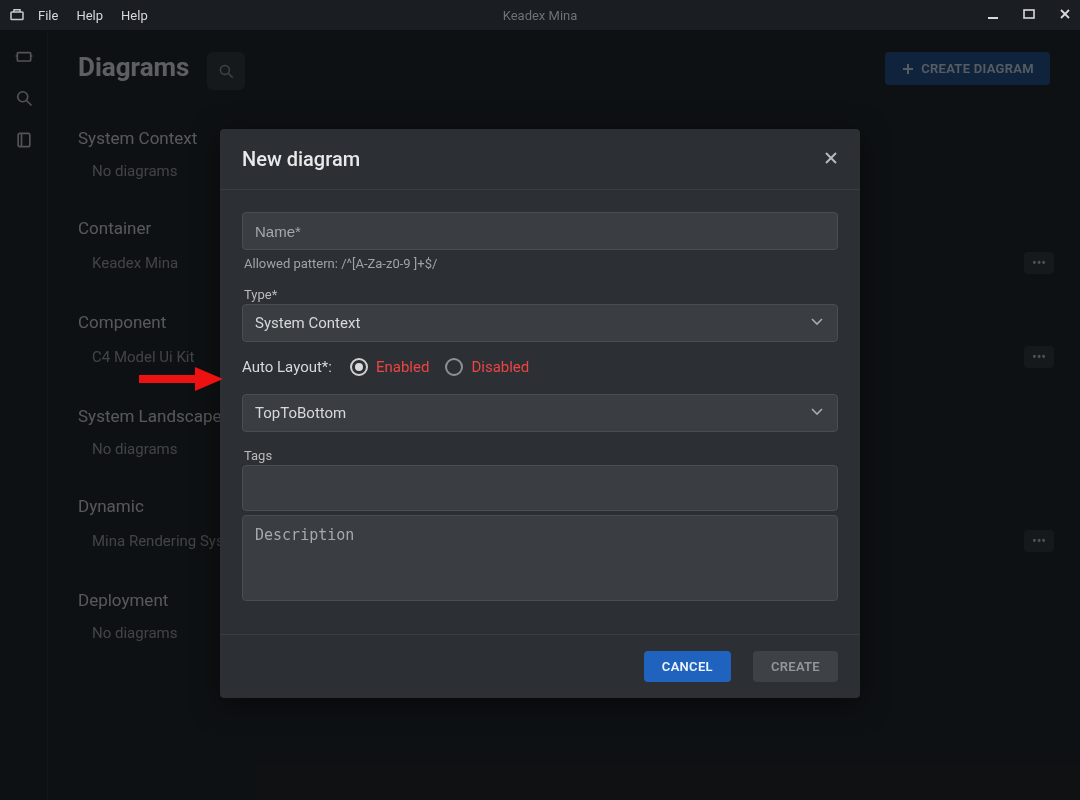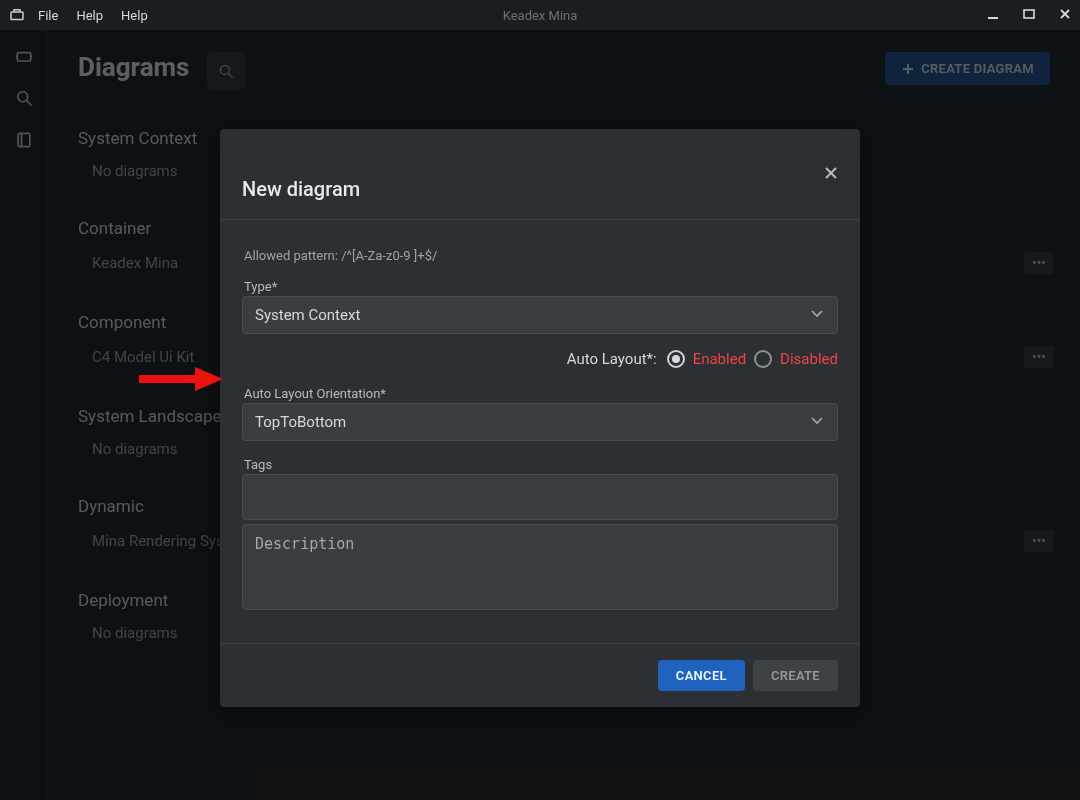--- a/index.html
+++ b/index.html
@@ -87,21 +87,21 @@
     width: 640px;
     background: #2c2f33;
     border-radius: 4px;
     box-shadow: 0 6px 28px rgba(0,0,0,0.5);
   }
   .modal-header {
     display: flex; align-items: center; justify-content: space-between;
     padding: 18px 22px;
     border-bottom: 1px solid #3a3d41;
   }
-  .modal-header h2 { font-size: 20px; font-weight: 500; color: #e8e9eb; margin-top: 30px; }
+  .modal-header h2 { font-size: 20px; font-weight: 500; color: #e8e9eb; }
   .modal-close { color: #b9bbbe; cursor: pointer; font-size: 16px; }
   .modal-body { padding: 22px 22px 14px 22px; border-bottom: 1px solid #3a3d41; }
 
   .field { margin-bottom: 16px; }
   .text-input, .select, .textarea {
     width: 100%;
     background: #3a3d41;
     border: 1px solid #4a4d51;
     border-radius: 4px;
     color: #d6d8da;
@@ -113,21 +113,21 @@
   .helper { font-size: 13px; color: #a0a3a6; margin-top: 6px; padding-left: 2px; }
   .field-label { font-size: 13px; color: #b8babc; margin-bottom: 2px; padding-left: 2px; }
 
   .select {
     height: 38px; padding: 0 12px;
     display: flex; align-items: center; justify-content: space-between;
     cursor: pointer;
   }
   .select .chev { color: #a8abae; }
 
-  .radio-row { display: flex; align-items: center; gap: 8px; margin: 10px 0 18px 0; justify-content: flex-end; }
+  .radio-row { display: flex; align-items: center; gap: 16px; margin: 10px 0 18px 0; }
   .radio-row .rlabel { font-size: 15px; color: #d6d8da; margin-right: 2px; }
   .radio {
     display: flex; align-items: center; gap: 8px; cursor: pointer;
   }
   .radio .dot {
     width: 18px; height: 18px; border-radius: 50%;
     border: 2px solid #8e9194; position: relative;
   }
   .radio.selected .dot { border-color: #cfd1d3; }
   .radio.selected .dot::after {
@@ -139,21 +139,21 @@
   .textarea { height: 86px; padding: 10px 12px; resize: none; }
   .tagbox {
     width: 100%;
     height: 46px;
     background: #3a3d41;
     border: 1px solid #4a4d51;
     border-radius: 4px;
   }
 
   .modal-footer {
-    display: flex; justify-content: flex-end; gap: 8px;
+    display: flex; justify-content: flex-end; gap: 22px;
     padding: 16px 22px;
   }
   .btn {
     padding: 8px 18px; border-radius: 4px; font-size: 13px; font-weight: 600;
     letter-spacing: 0.3px; cursor: pointer;
   }
   .btn-primary { background: #1f63bf; color: #eef4fb; }
   .btn-muted { background: #3e4246; color: #93979a; }
 
   
@@ -289,20 +289,21 @@
     <h2>New diagram</h2>
     <span class="modal-close">
       <svg width="14" height="14" viewBox="0 0 14 14">
           <line x1="2" y1="2" x2="12" y2="12" stroke="currentColor" stroke-width="2"></line>
           <line x1="12" y1="2" x2="2" y2="12" stroke="currentColor" stroke-width="2"></line>
         </svg>
     </span>
   </div>
   <div class="modal-body">
     <div class="field">
+      <input class="text-input" placeholder="Name*" style="">
       <div class="helper">Allowed pattern: /^[A-Za-z0-9 ]+$/</div>
     </div>
 
     <div class="field">
       <div class="field-label">Type*</div>
       <div class="select">
         <span>System Context</span>
         <span class="chev">
           <svg width="16" height="16" viewBox="0 0 16 16" fill="none" stroke="currentColor" stroke-width="1.6">
               <polyline points="3 6 8 11 13 6"></polyline>
@@ -317,21 +318,20 @@
         <span class="dot"></span>
         <span class="t">Enabled</span>
       </div>
       <div class="radio">
         <span class="dot"></span>
         <span class="t">Disabled</span>
       </div>
     </div>
 
     <div class="field">
-      <div class="field-label">Auto Layout Orientation*</div>
       <div class="select">
         <span>TopToBottom</span>
         <span class="chev">
           <svg width="16" height="16" viewBox="0 0 16 16" fill="none" stroke="currentColor" stroke-width="1.6">
               <polyline points="3 6 8 11 13 6"></polyline>
             </svg>
         </span>
       </div>
     </div>
 

